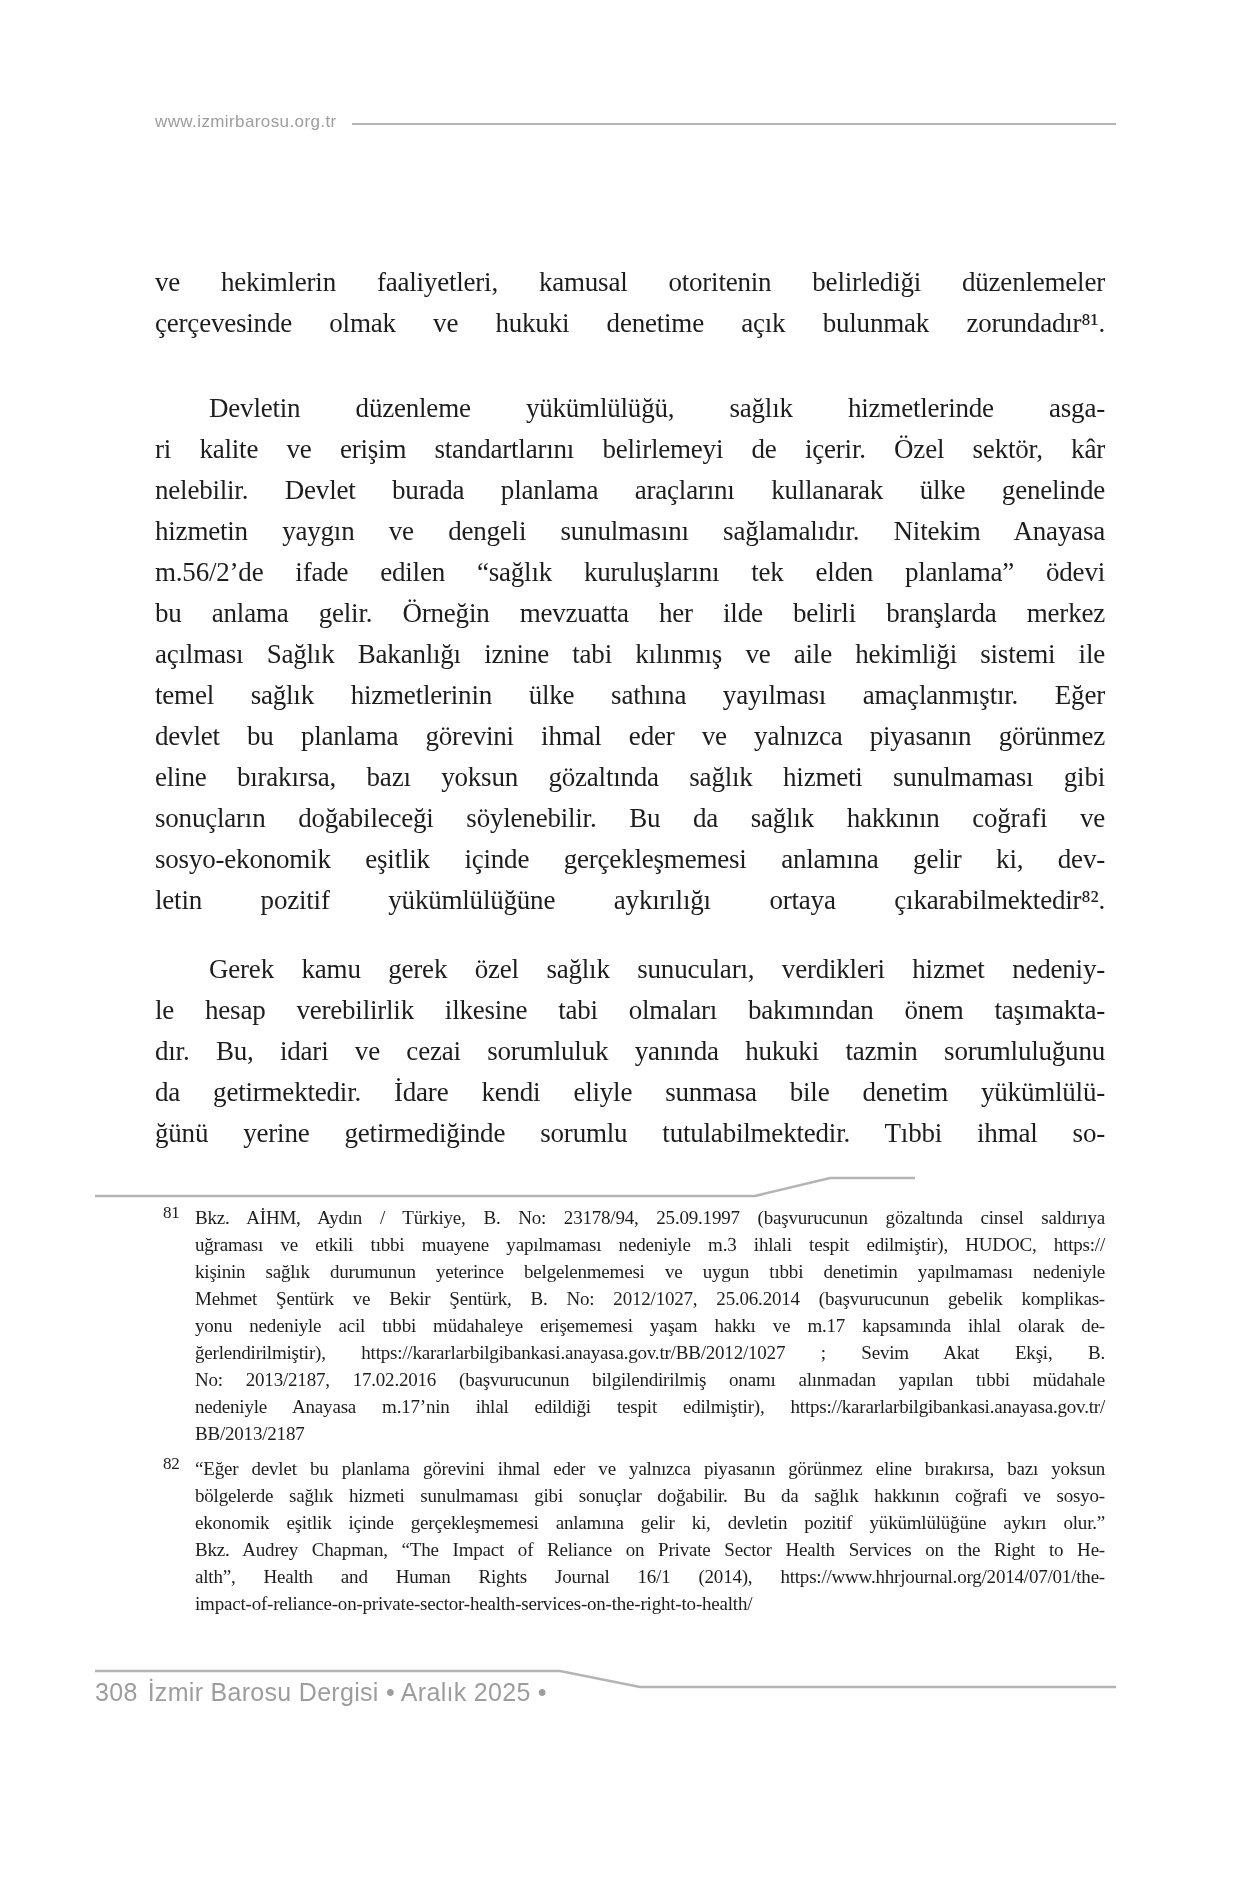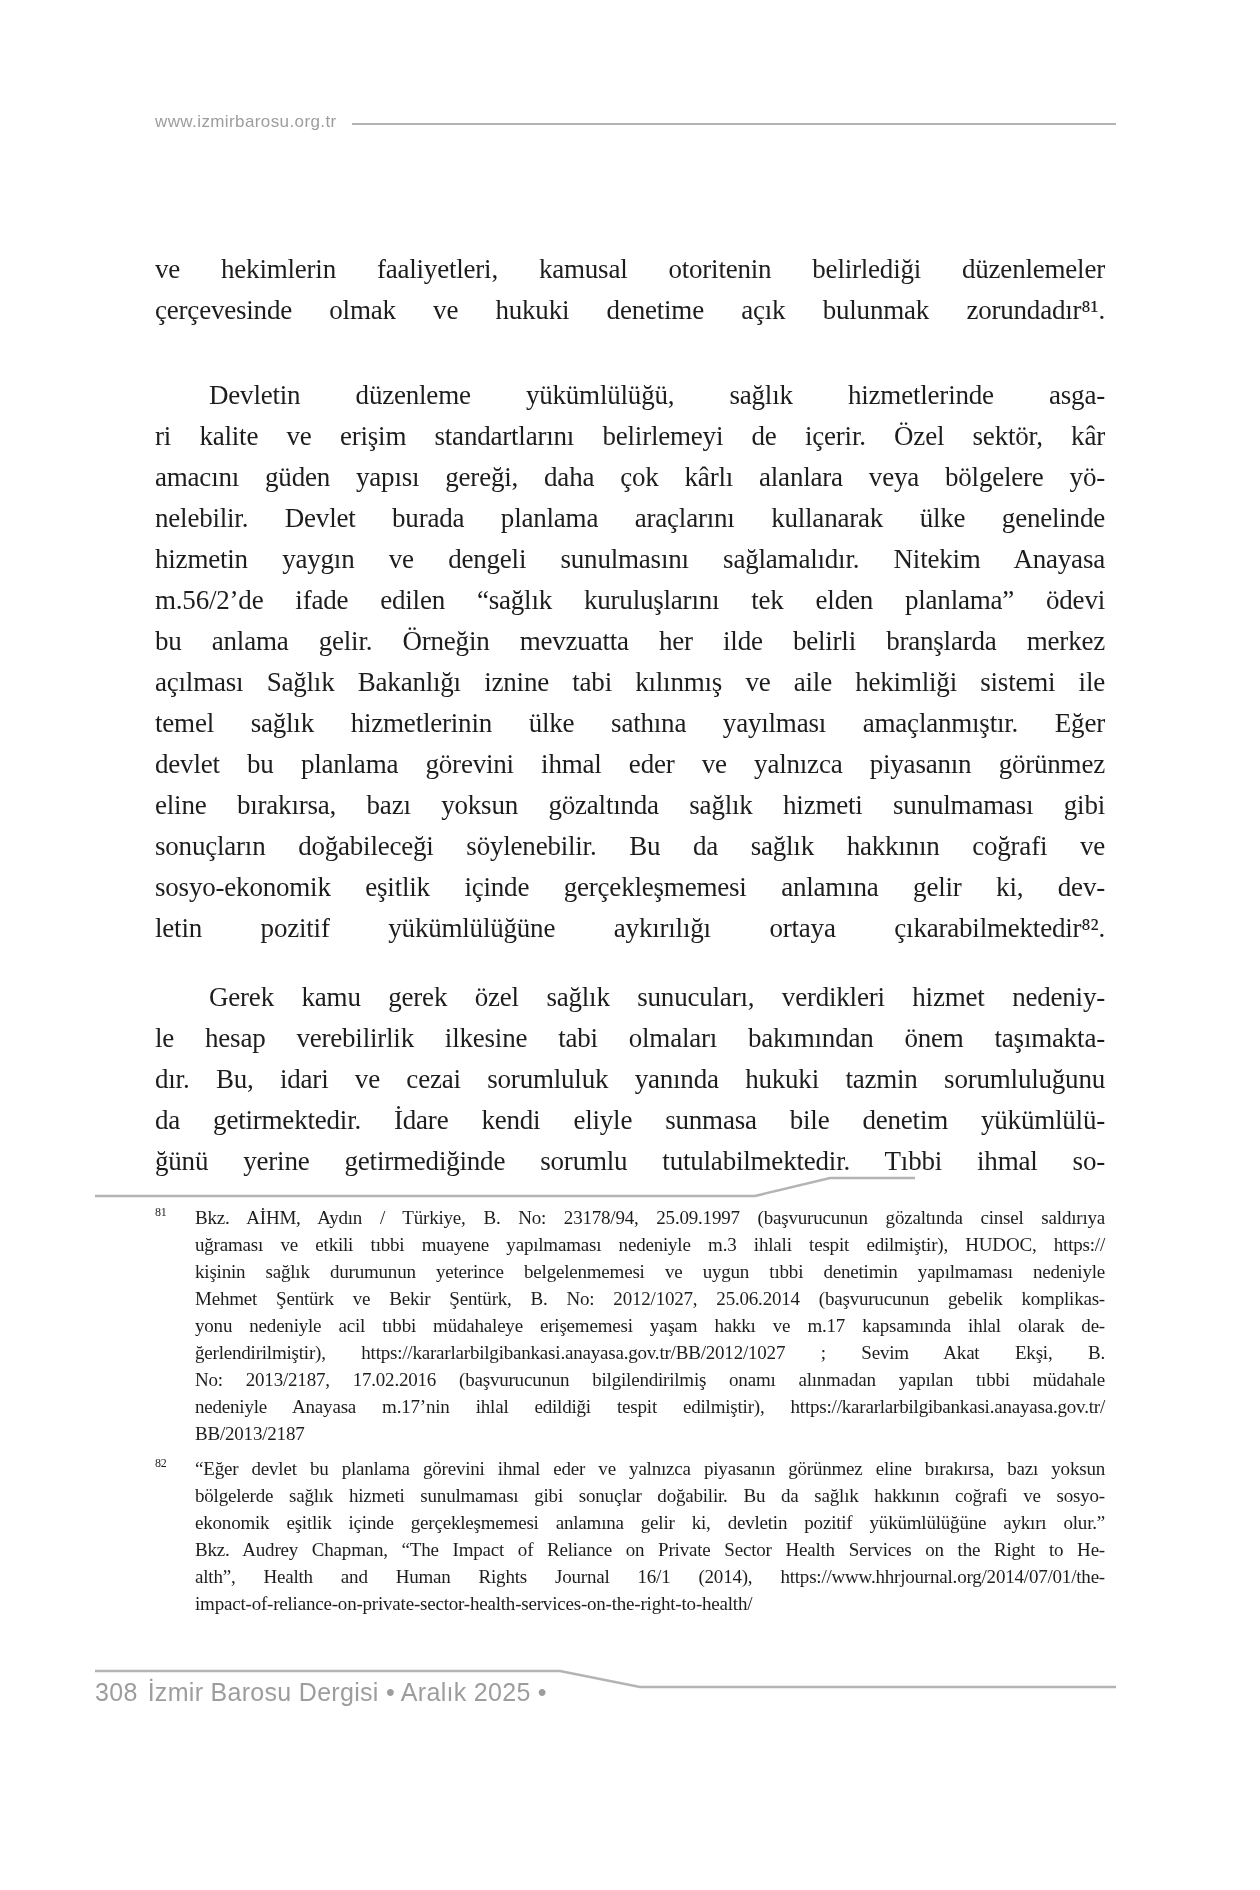--- a/index.html
+++ b/index.html
@@ -30,21 +30,21 @@
     top: 101px;
     width: 813px;
     height: 2px;
     background: #b4b4b7;
   }
 
   
   .body-text {
     position: absolute;
     left: 155px;
-    top: 227px;
+    top: 240px;
     width: 950px;
     font-size: 27px;
     line-height: 41px;
     letter-spacing: -0.2px;
   }
   .para { margin: 0; }
   .para.gap-lg { margin-top: 44px; }
   .para.gap-sm { margin-top: 28px; }
   .line {
     height: 41px;
@@ -65,23 +65,23 @@
     top: 1182px;
     width: 950px;
     font-size: 19px;
     line-height: 27px;
     letter-spacing: -0.2px;
   }
   .footnote { position: relative; padding-left: 40px; }
   .footnote.second { margin-top: 8px; }
   .fn-num {
     position: absolute;
-    left: 0;
+    left: 8px;
     top: -5px;
-    font-size: 12px;
+    font-size: 17px;
   }
   .fn-line {
     height: 27px;
     text-align: justify;
     text-align-last: justify;
   }
   .fn-line.no-just { text-align-last: left; }
 
   
   .footer-text {
@@ -107,21 +107,20 @@
   <div class="body-text">
 
     <div class="para">
       <div class="line">ve hekimlerin faaliyetleri, kamusal otoritenin belirlediği düzenlemeler</div>
       <div class="line">çerçevesinde olmak ve hukuki denetime açık bulunmak zorundadır⁸¹.</div>
     </div>
 
     <div class="para gap-lg">
       <div class="line indent">Devletin düzenleme yükümlülüğü, sağlık hizmetlerinde asga-</div>
       <div class="line">ri kalite ve erişim standartlarını belirlemeyi de içerir. Özel sektör, kâr</div>
-      <div class="line">amacını güden yapısı gereği, daha çok kârlı alanlara veya bölgelere yö-</div>
       <div class="line">nelebilir. Devlet burada planlama araçlarını kullanarak ülke genelinde</div>
       <div class="line">hizmetin yaygın ve dengeli sunulmasını sağlamalıdır. Nitekim Anayasa</div>
       <div class="line">m.56/2’de ifade edilen “sağlık kuruluşlarını tek elden planlama” ödevi</div>
       <div class="line">bu anlama gelir. Örneğin mevzuatta her ilde belirli branşlarda merkez</div>
       <div class="line">açılması Sağlık Bakanlığı iznine tabi kılınmış ve aile hekimliği sistemi ile</div>
       <div class="line">temel sağlık hizmetlerinin ülke sathına yayılması amaçlanmıştır. Eğer</div>
       <div class="line">devlet bu planlama görevini ihmal eder ve yalnızca piyasanın görünmez</div>
       <div class="line">eline bırakırsa, bazı yoksun gözaltında sağlık hizmeti sunulmaması gibi</div>
       <div class="line">sonuçların doğabileceği söylenebilir. Bu da sağlık hakkının coğrafi ve</div>
       <div class="line">sosyo-ekonomik eşitlik içinde gerçekleşmemesi anlamına gelir ki, dev-</div>

